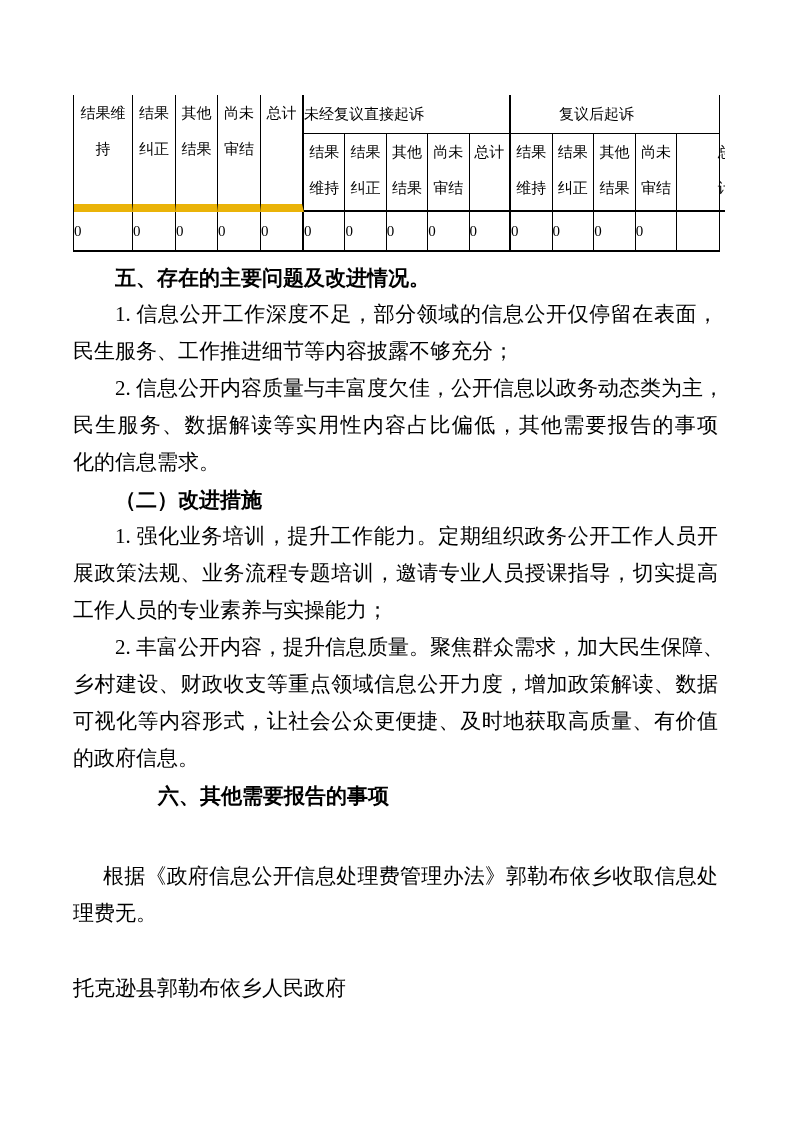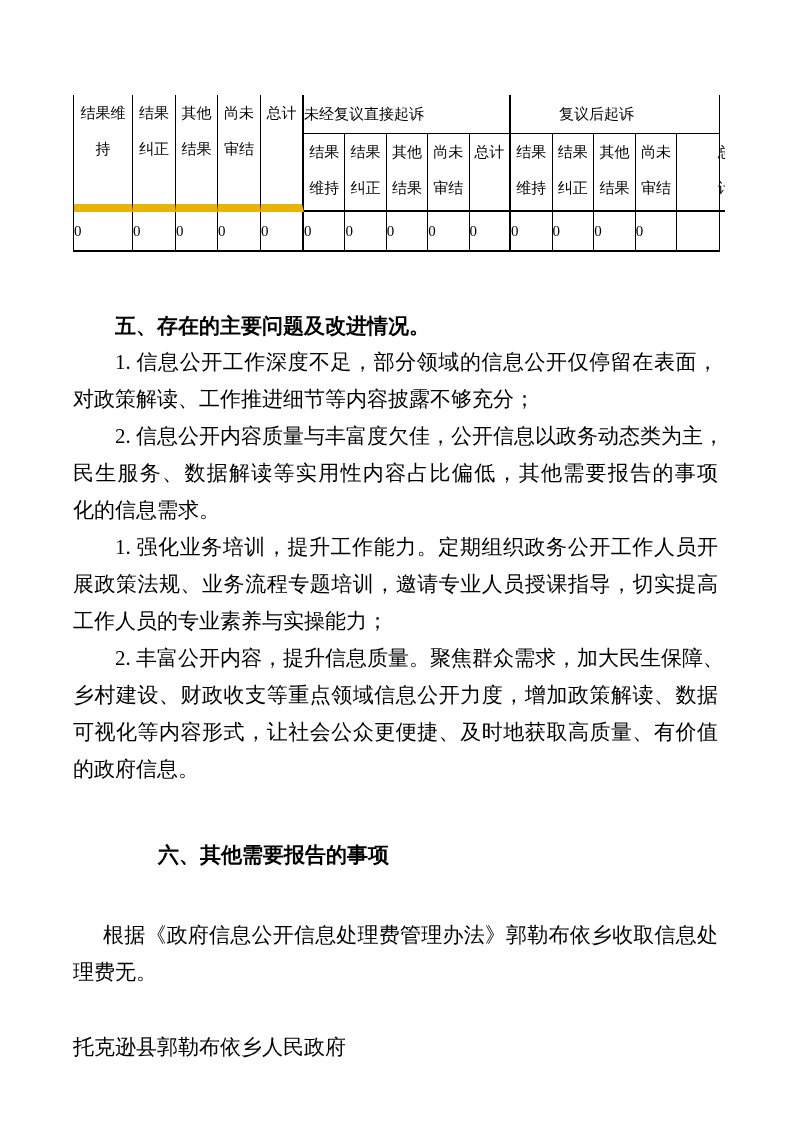--- a/index.html
+++ b/index.html
@@ -49,21 +49,21 @@
   .g13{grid-column:13} .g14{grid-column:14} .g15{grid-column:15}
   .gsA{grid-column:6 / 11} .gsB{grid-column:11 / 16}
   
   .doc {
     position:absolute; left:73px; top:259px; width:645px;
     font-size:21px; line-height:37px;
   }
   .ln  { text-align:justify; text-align-last:justify; white-space:nowrap; }
   .ln.end { text-align:left; text-align-last:left; white-space:normal; }
   .hd  { font-weight:bold; font-family:"Liberation Sans","DejaVu Sans",sans-serif;
-         text-align:left; text-align-last:left;margin-top:48px; }
+         text-align:left; text-align-last:left; }
   .ind2  { padding-left:42px; }
   .ind4  { padding-left:85px; }
   .ind15 { padding-left:30px;margin-top:44px; }
   .sig { margin-top:38px; text-align:right; text-align-last:right; }
 </style>
 </head>
 <body>
 
 <div class="tbl">
 
@@ -149,26 +149,27 @@
   <div class="c dv g13">0</div>
   <div class="c dv g14">0</div>
   <div class="c dv g15 noR big">0</div>
 </div>
 
 <div class="doc">
 
   <div class="ln hd ind2 end">五、存在的主要问题及改进情况。</div>
 
   <div class="ln ind2">1. 信息公开工作深度不足，部分领域的信息公开仅停留在表面，</div>
-  <div class="ln end">对政策解读、工作推进细节等内容披露不够充分；</div>
+  <div class="ln end">民生服务、工作推进细节等内容披露不够充分；</div>
 
   <div class="ln ind2">2. 信息公开内容质量与丰富度欠佳，公开信息以政务动态类为主，</div>
   <div class="ln">民生服务、数据解读等实用性内容占比偏低，其他需要报告的事项</div>
   <div class="ln end">化的信息需求。</div>
 
+  <div class="ln hd ind2 end">（二）改进措施</div>
 
   <div class="ln ind2">1. 强化业务培训，提升工作能力。定期组织政务公开工作人员开</div>
   <div class="ln">展政策法规、业务流程专题培训，邀请专业人员授课指导，切实提高</div>
   <div class="ln end">工作人员的专业素养与实操能力；</div>
 
   <div class="ln ind2">2. 丰富公开内容，提升信息质量。聚焦群众需求，加大民生保障、</div>
   <div class="ln">乡村建设、财政收支等重点领域信息公开力度，增加政策解读、数据</div>
   <div class="ln">可视化等内容形式，让社会公众更便捷、及时地获取高质量、有价值</div>
   <div class="ln end">的政府信息。</div>
 

